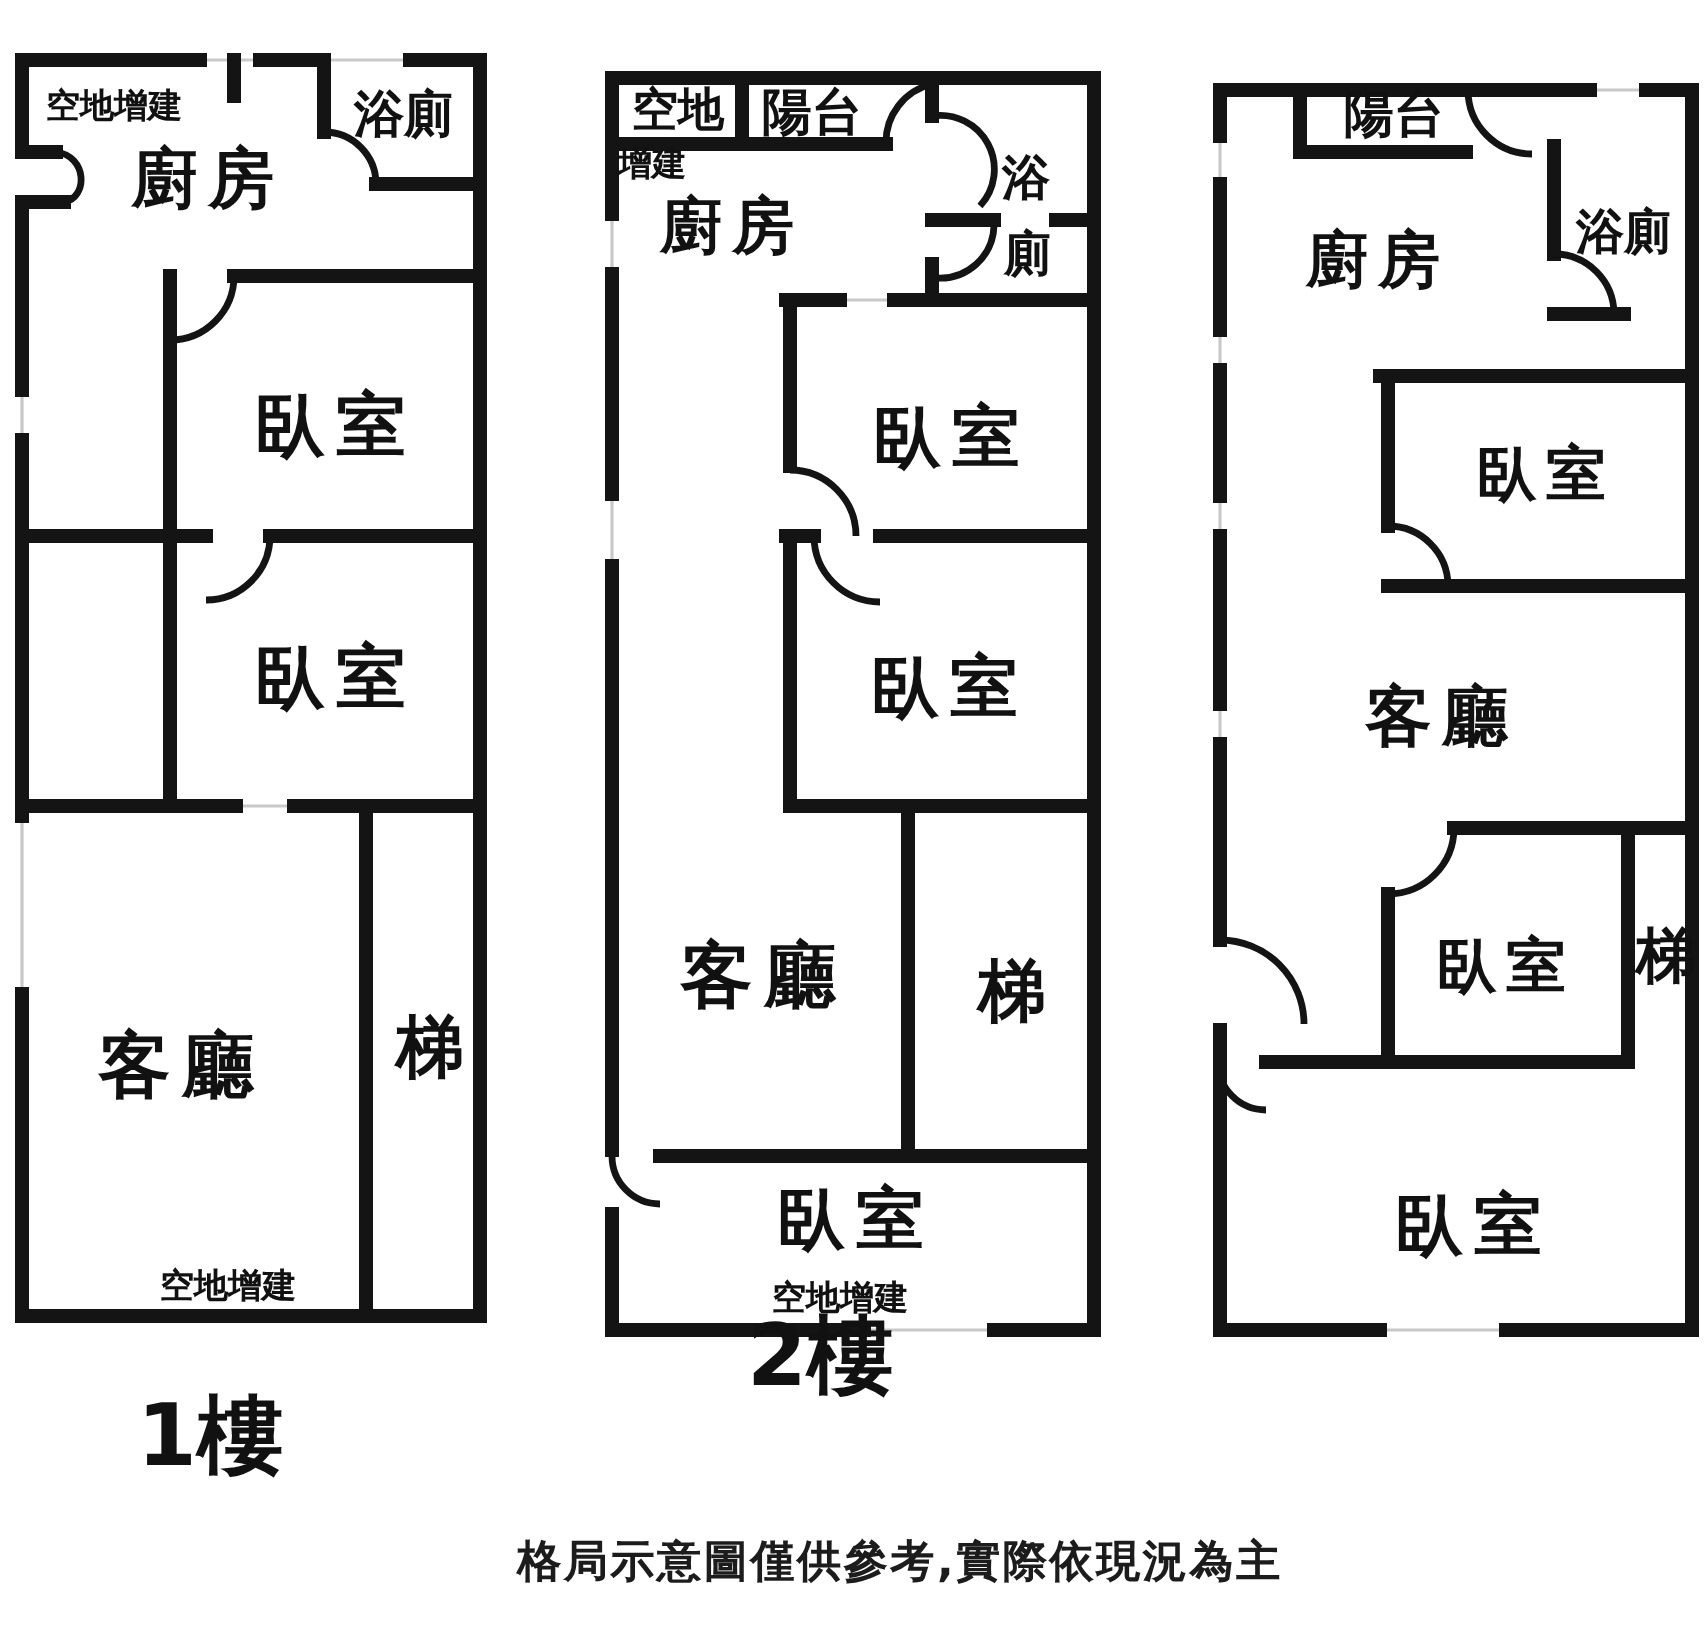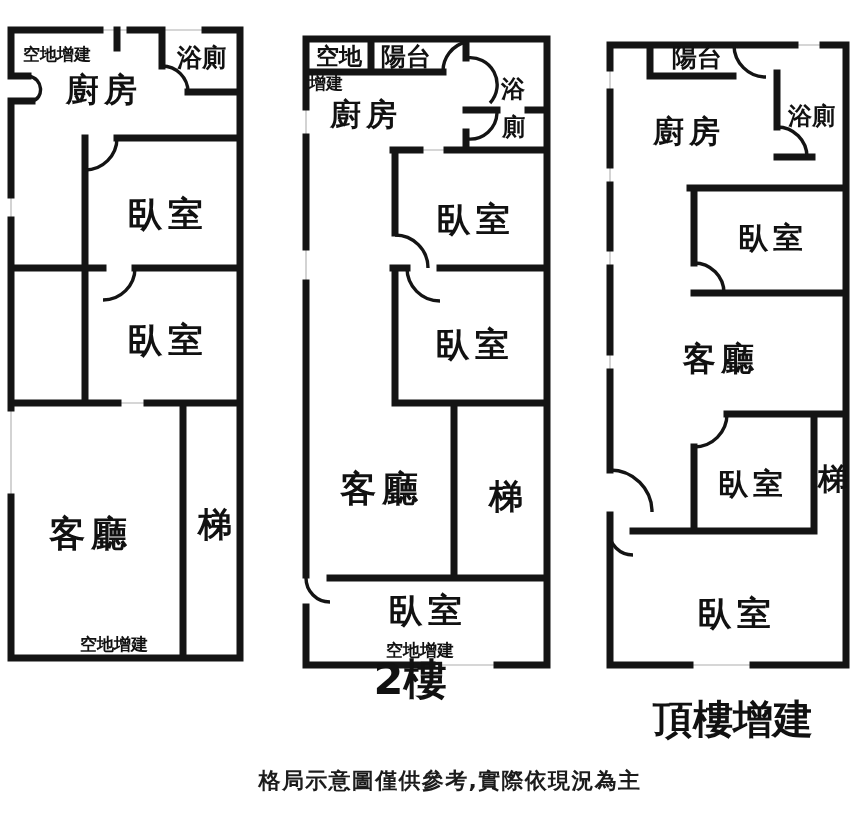--- a/index.html
+++ b/index.html
@@ -100,20 +100,21 @@
   </svg>
 
   <div class="room-label" style="left:57px;top:54px;font-size:17px">空地增建</div>
   <div class="room-label spaced" style="left:104px;top:89px;font-size:33px">廚房</div>
   <div class="room-label" style="left:202px;top:57px;font-size:25px">浴廁</div>
   <div class="room-label spaced" style="left:168px;top:214px;font-size:35px">臥室</div>
   <div class="room-label spaced" style="left:168px;top:340px;font-size:35px">臥室</div>
   <div class="room-label spaced" style="left:91px;top:534px;font-size:36px">客廳</div>
   <div class="room-label" style="left:215px;top:524px;font-size:34px">梯</div>
   <div class="room-label" style="left:114px;top:644px;font-size:17px">空地增建</div>
+  <div class="floor-label" style="left:105px;top:719px;font-size:43px">1樓</div>
 
   <div class="room-label" style="left:339px;top:56px;font-size:23px">空地</div>
   <div class="room-label" style="left:326px;top:83px;font-size:17px">增建</div>
   <div class="room-label" style="left:406px;top:56px;font-size:25px">陽台</div>
   <div class="room-label spaced" style="left:366px;top:114px;font-size:31px">廚房</div>
   <div class="room-label" style="left:513px;top:89px;font-size:24px">浴</div>
   <div class="room-label" style="left:514px;top:127px;font-size:24px">廁</div>
   <div class="room-label spaced" style="left:476px;top:219px;font-size:34px">臥室</div>
   <div class="room-label spaced" style="left:475px;top:344px;font-size:34px">臥室</div>
   <div class="room-label spaced" style="left:382px;top:489px;font-size:36px">客廳</div>
@@ -123,17 +124,16 @@
   <div class="floor-label" style="left:410px;top:679px;font-size:43px">2樓</div>
 
   <div class="room-label" style="left:697px;top:57px;font-size:25px">陽台</div>
   <div class="room-label spaced" style="left:689px;top:131px;font-size:31px">廚房</div>
   <div class="room-label" style="left:812px;top:116px;font-size:24px">浴廁</div>
   <div class="room-label spaced" style="left:773px;top:238px;font-size:30px">臥室</div>
   <div class="room-label spaced" style="left:721px;top:358px;font-size:33px">客廳</div>
   <div class="room-label spaced" style="left:753px;top:484px;font-size:30px">臥室</div>
   <div class="room-label" style="left:833px;top:479px;font-size:30px">梯</div>
   <div class="room-label spaced" style="left:737px;top:613px;font-size:34px">臥室</div>
-  <div class="floor-label" style="left:733px;top:719px;font-size:40px">頂樓增建</div>
 
   <div class="caption" style="left:450px;top:781px;font-size:22px">格局示意圖僅供參考,實際依現況為主</div>
 
 </div>
 
 </body></html>

